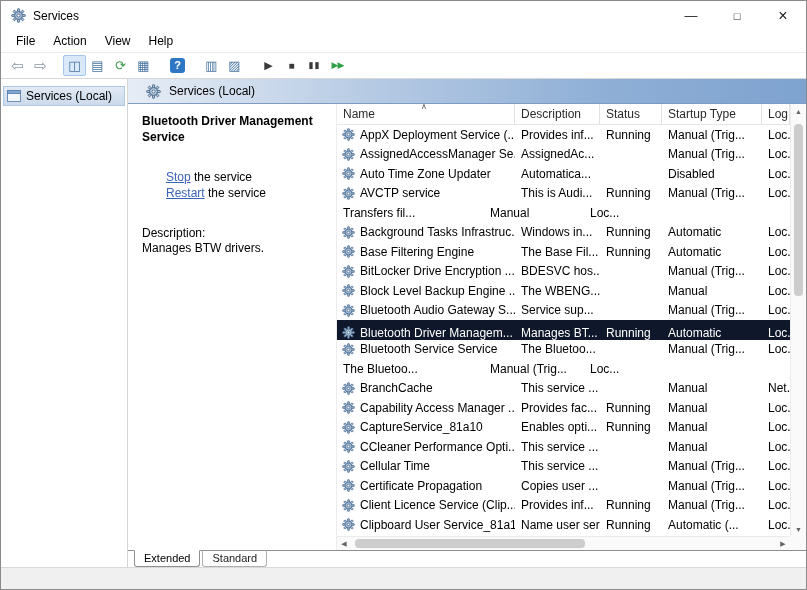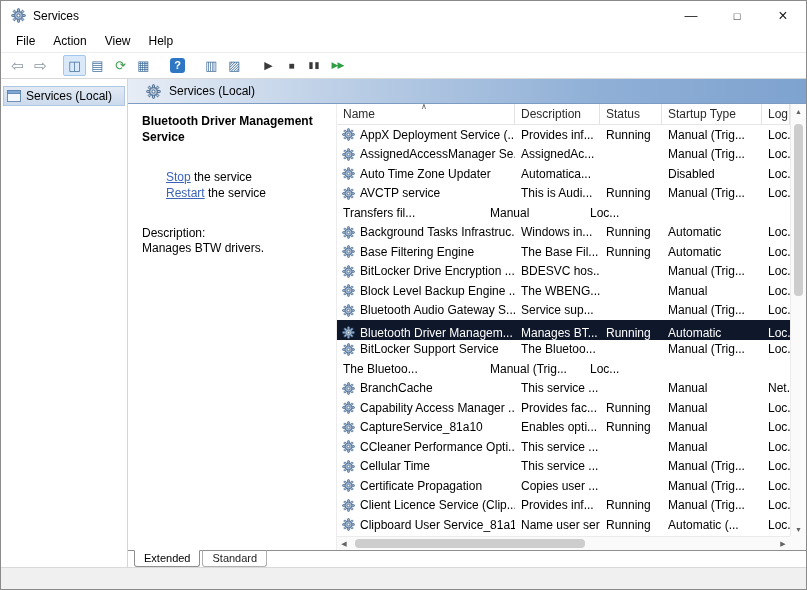--- a/index.html
+++ b/index.html
@@ -470,21 +470,21 @@
           <g fill="#a8bdd4" stroke="#4d6f94" stroke-width="1">
             <rect x="6.9" y="0.8" width="2.2" height="14.4" rx="0.6"></rect>
             <rect x="0.8" y="6.9" width="14.4" height="2.2" rx="0.6"></rect>
             <rect x="6.9" y="0.8" width="2.2" height="14.4" rx="0.6" transform="rotate(45 8 8)"></rect>
             <rect x="0.8" y="6.9" width="14.4" height="2.2" rx="0.6" transform="rotate(45 8 8)"></rect>
             <circle cx="8" cy="8" r="4.2"></circle>
             <circle cx="8" cy="8" r="1.6" fill="#ffffff"></circle>
           </g>
         </svg>
       </span>
-      <span>BitLocker Support Service</span>
+      <span>Bluetooth Service Service</span>
     </div>
     <div class="cell c-desc">The Bluetoo...</div>
     <div class="cell c-status"></div>
     <div class="cell c-startup">Manual (Trig...</div>
     <div class="cell c-logon">Loc...</div>
   </div>
               <div class="row">
     <div class="cell c-desc">The Bluetoo...</div>
     <div class="cell c-status"></div>
     <div class="cell c-startup">Manual (Trig...</div>

